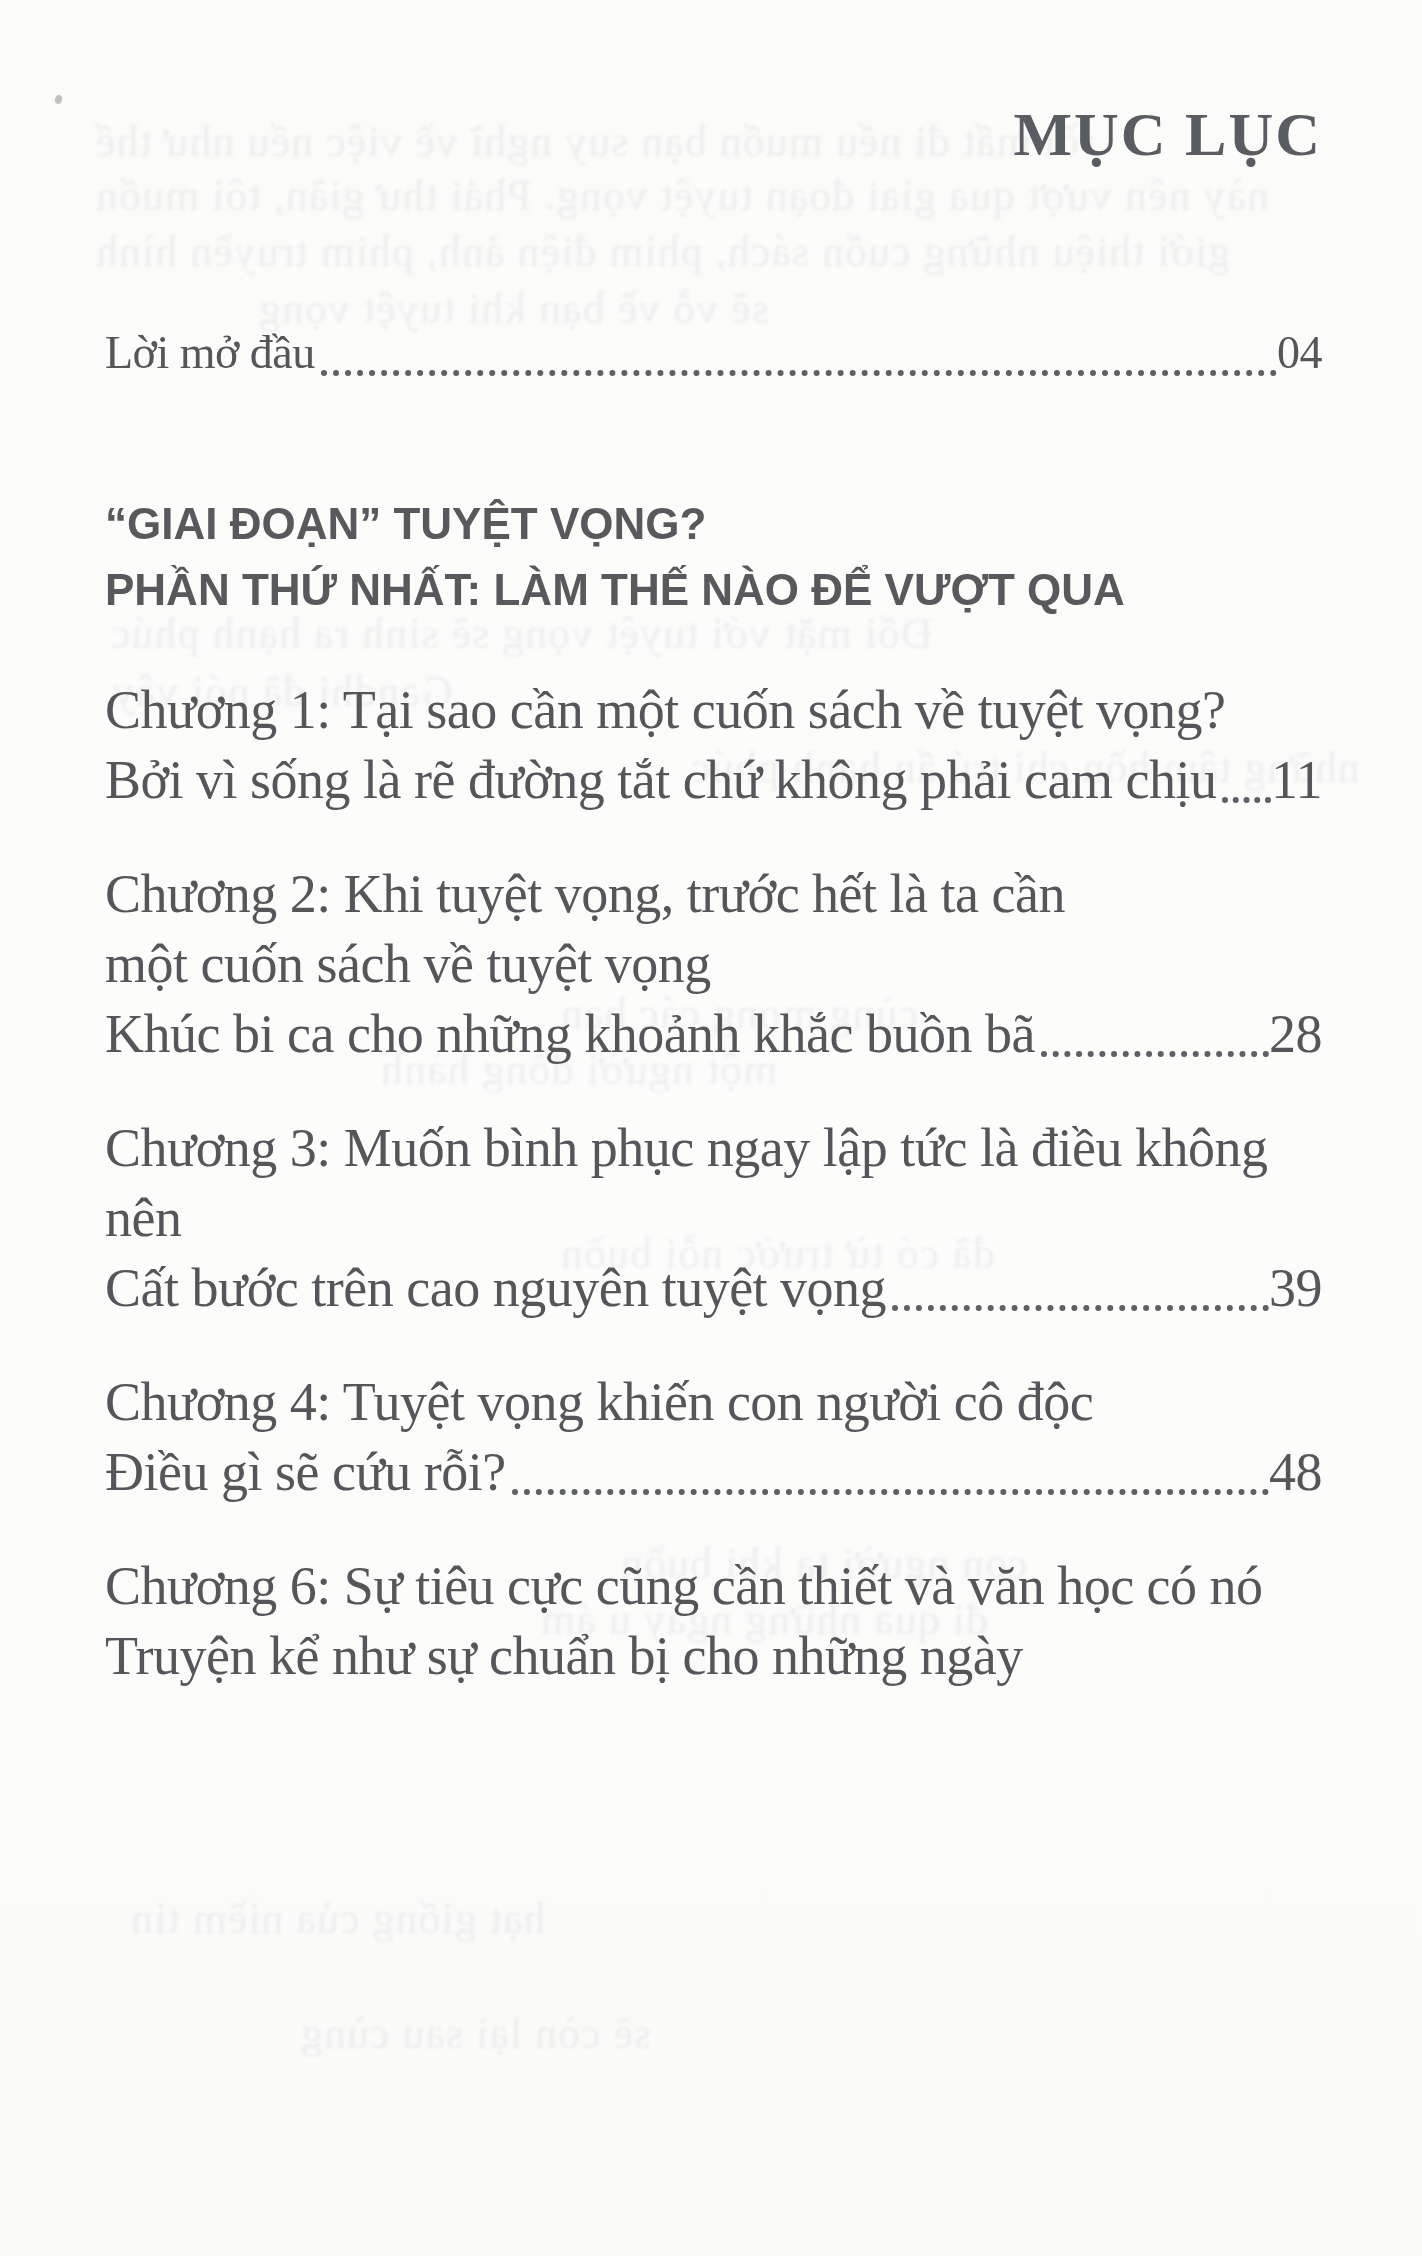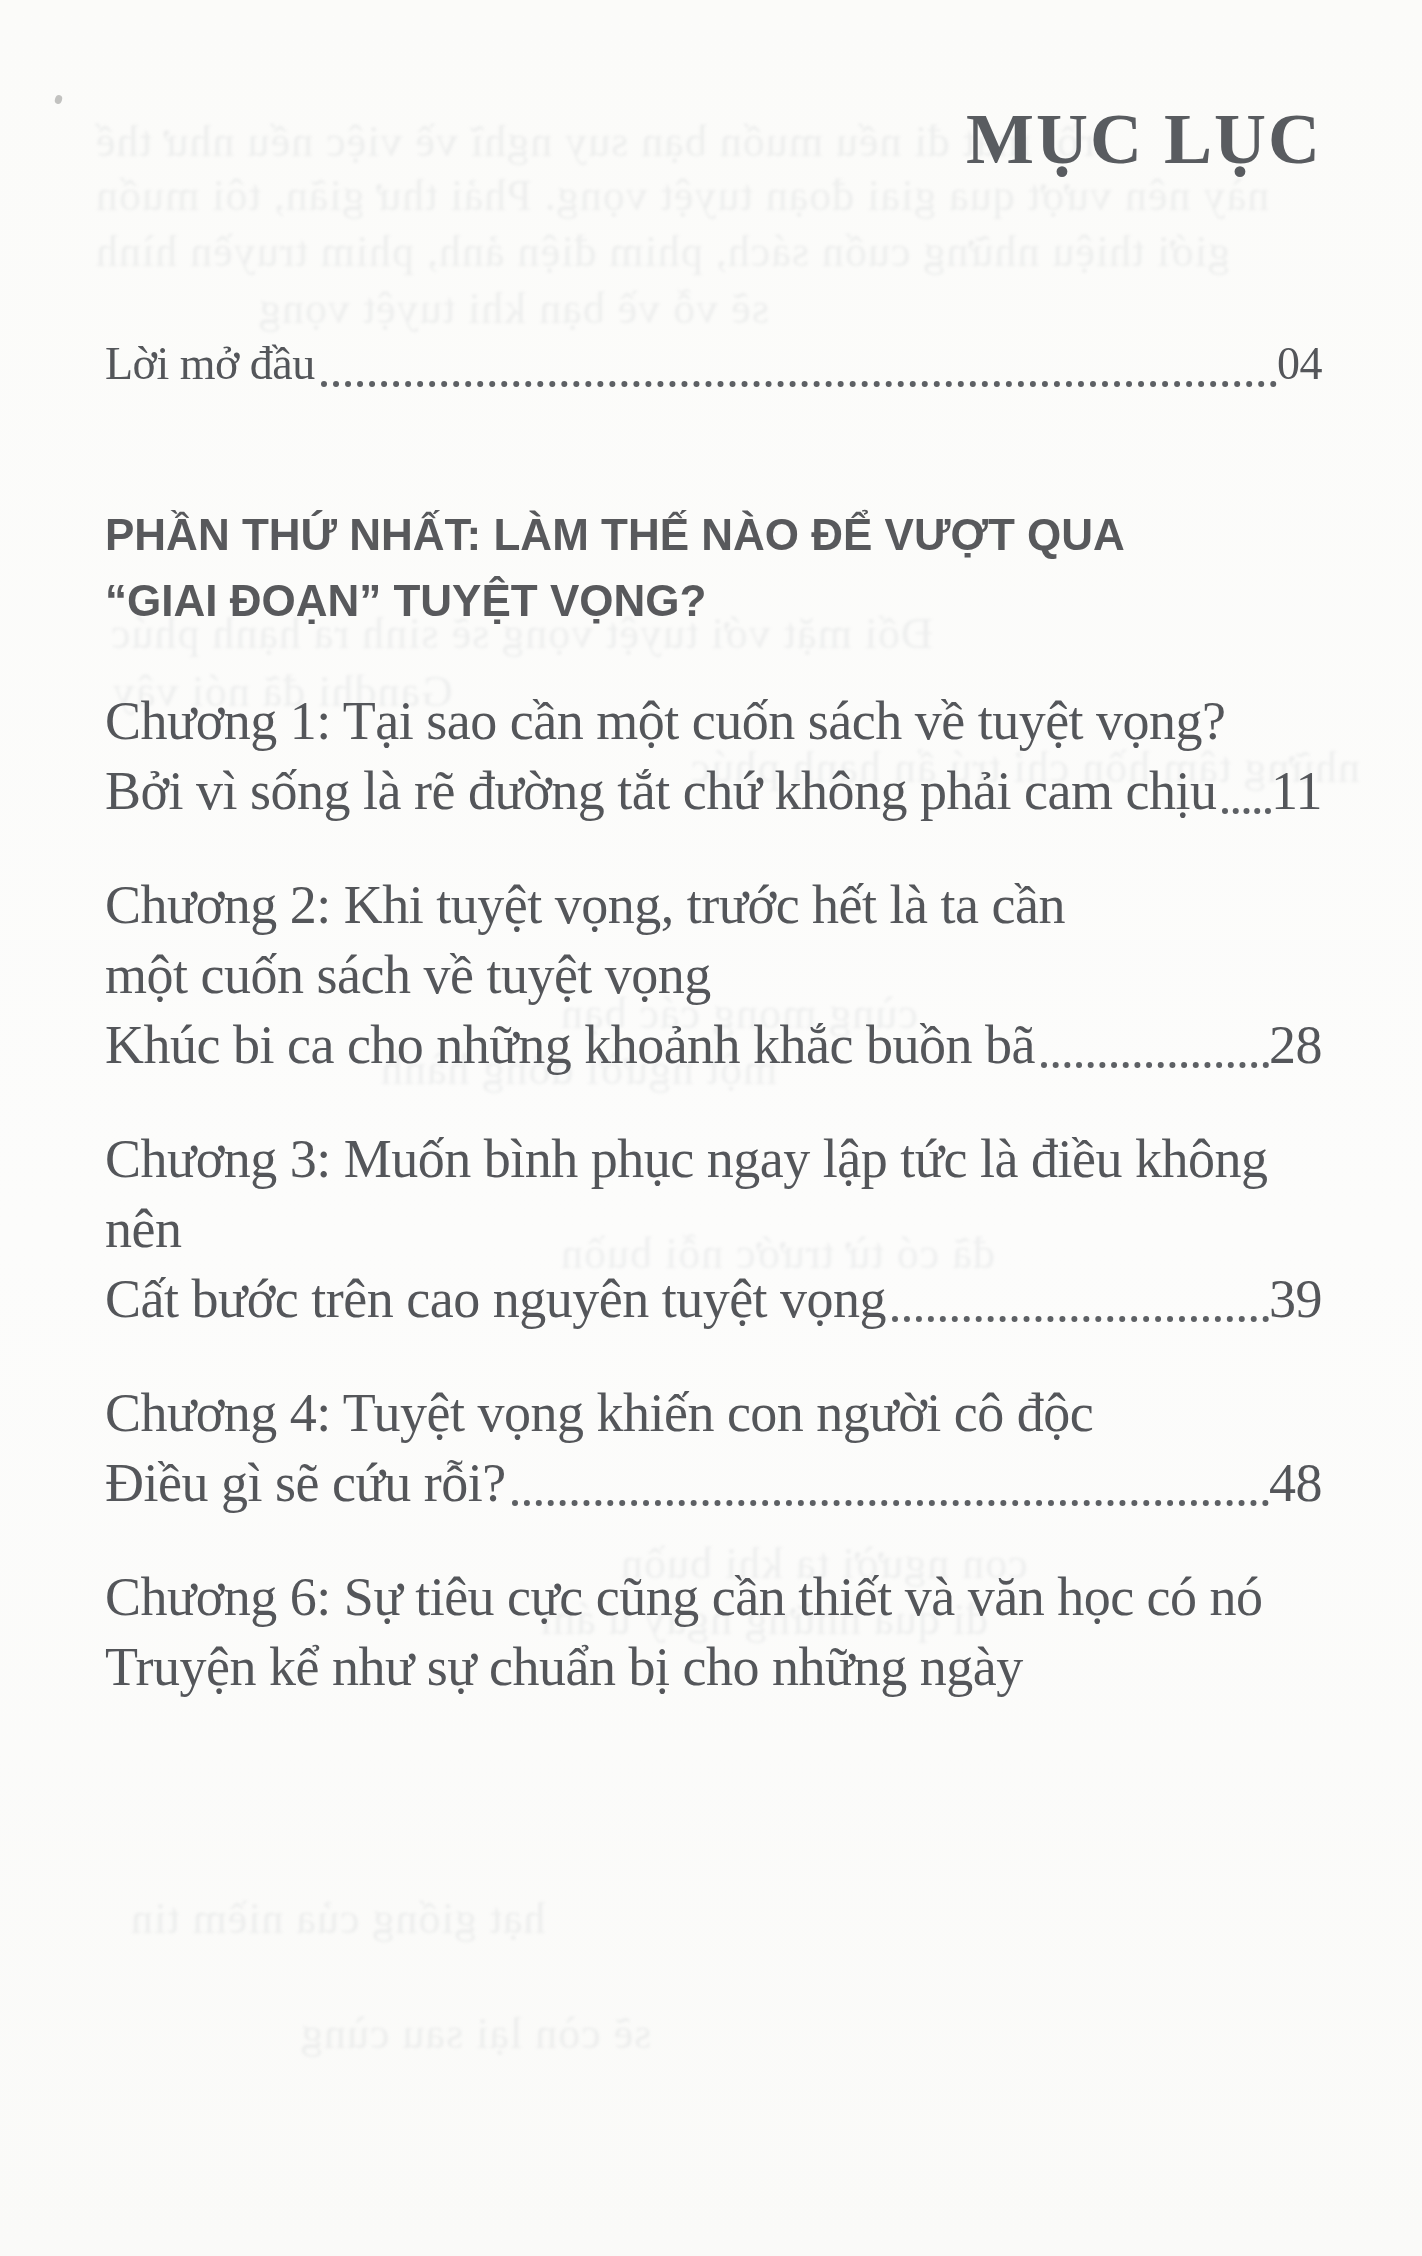--- a/index.html
+++ b/index.html
@@ -47,21 +47,21 @@
     transform: rotate(20deg);
   }
   .content {
     position: relative;
     z-index: 1;
   }
   .doc-title {
     margin: 0;
     text-align: right;
     font-family: "Liberation Serif", serif;
-    font-size: 72px;
+    font-size: 62px;
     font-weight: bold;
     line-height: 1.1;
     letter-spacing: 2px;
     color: #595c60;
   }
   .leader-row {
     display: flex;
     align-items: flex-end;
     text-align: right;
   }
@@ -129,22 +129,22 @@
 
     <h1 class="doc-title">MỤC LỤC</h1>
 
     <div class="intro-row leader-row">
       <span class="tail">Lời mở đầu</span>
       <span class="leader"></span>
       <span class="pagenum">04</span>
     </div>
 
     <div class="part-heading">
+      <div>“GIAI ĐOẠN” TUYỆT VỌNG?</div>
       <div>PHẦN THỨ NHẤT: LÀM THẾ NÀO ĐỂ VƯỢT QUA</div>
-      <div>“GIAI ĐOẠN” TUYỆT VỌNG?</div>
     </div>
 
     <div class="entries">
         <div class="entry">
           <div class="line">Chương 1: Tại sao cần một cuốn sách về tuyệt vọng?</div>
           <div class="line leader-row">
             <span class="tail">Bởi vì sống là rẽ đường tắt chứ không phải cam chịu</span>
             <span class="leader"></span>
             <span class="pagenum">11</span>
           </div>

